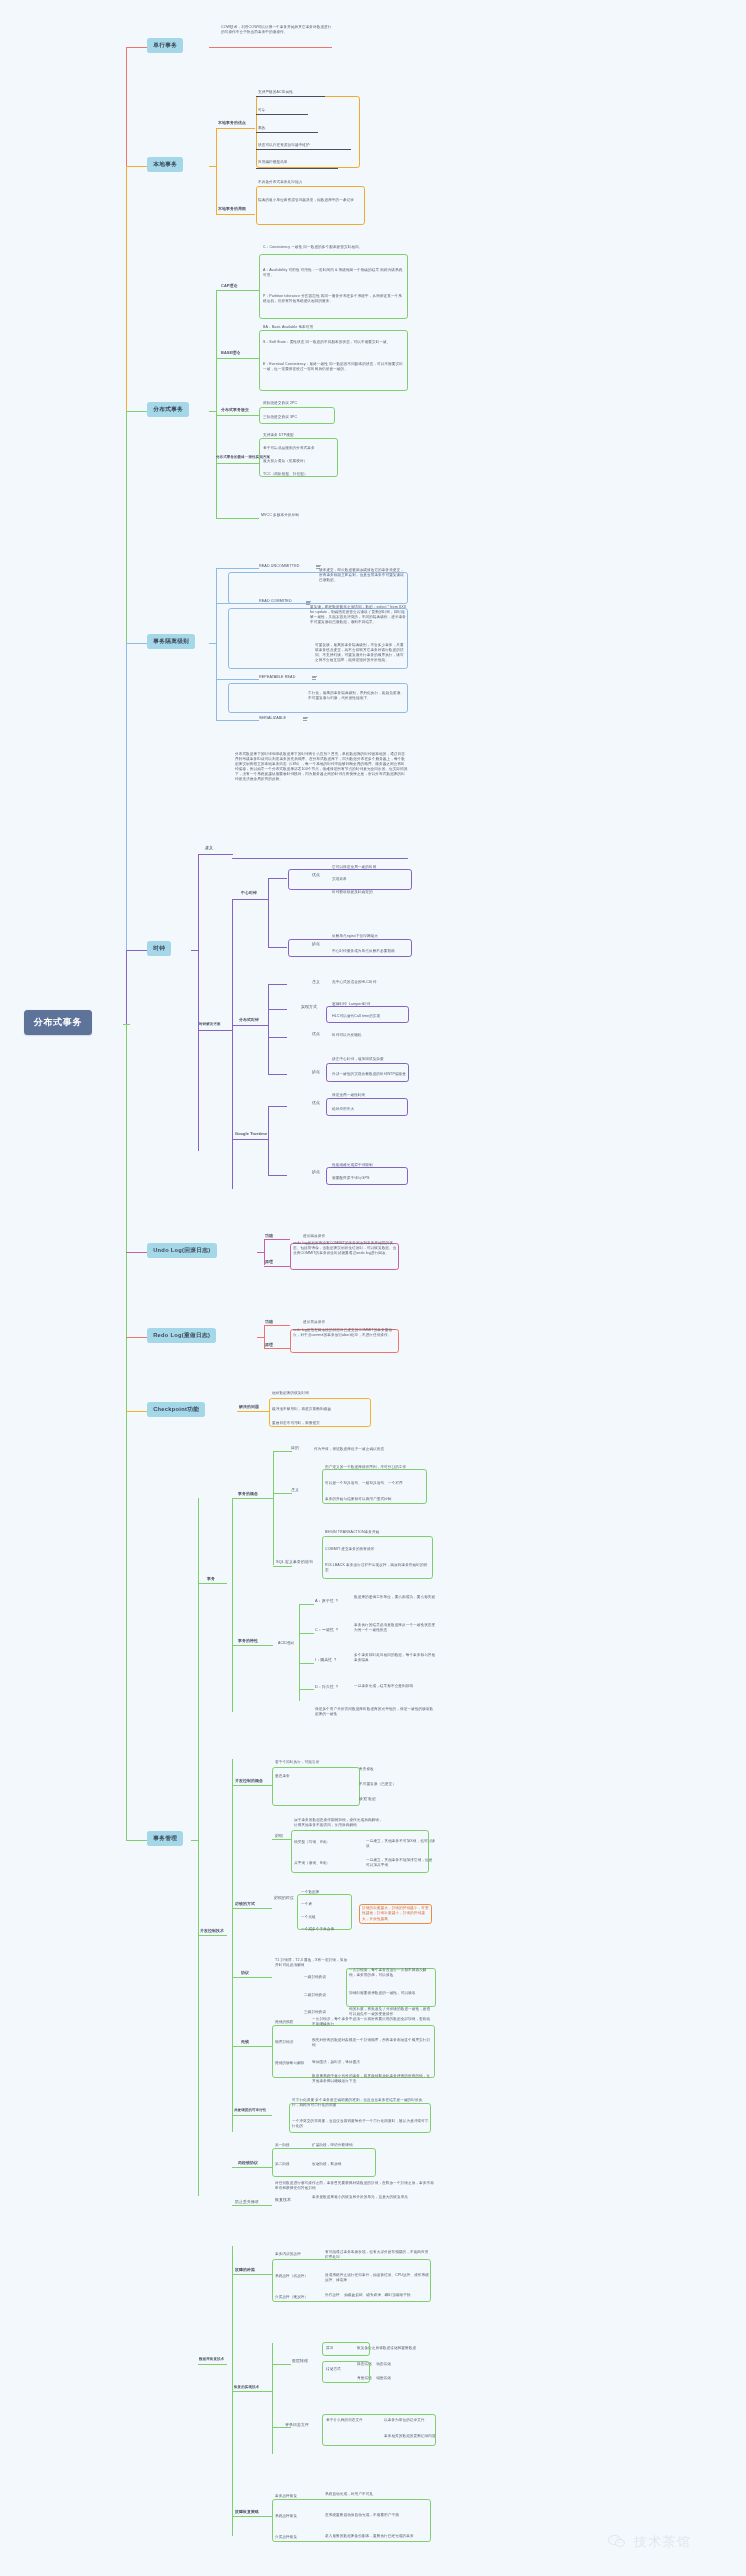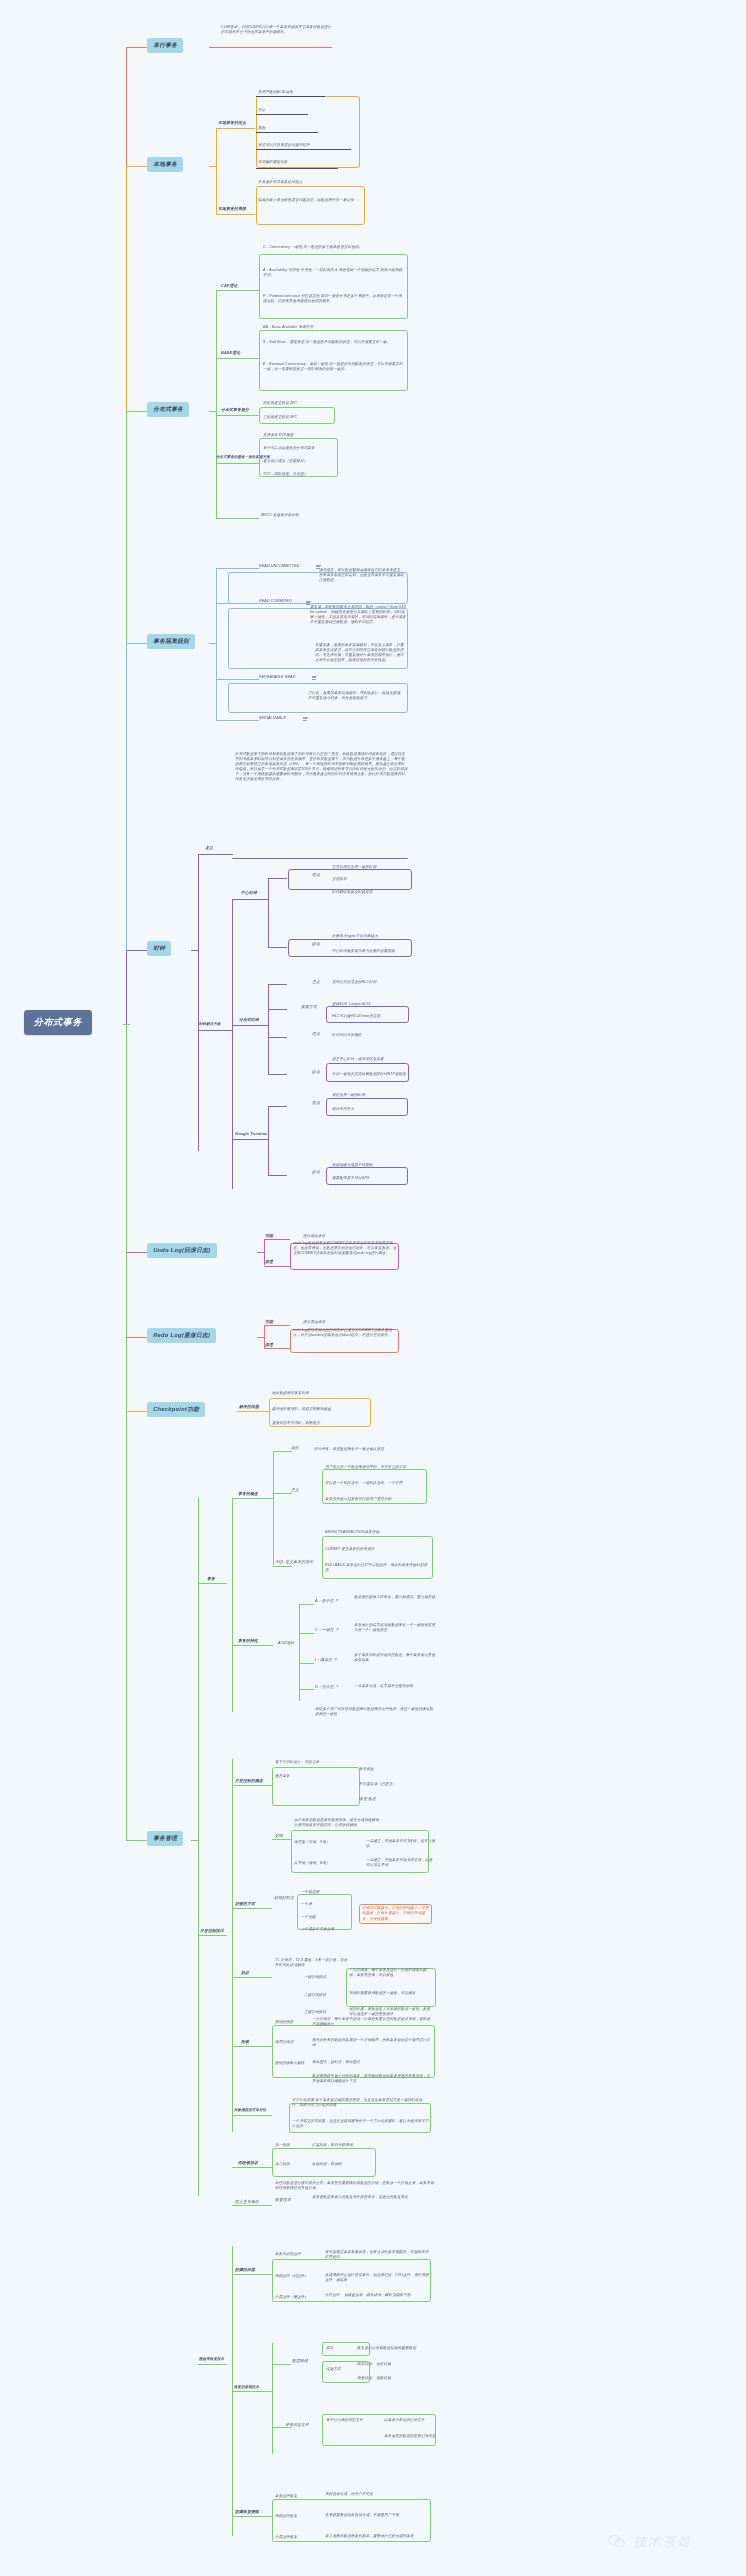--- a/index.html
+++ b/index.html
@@ -7,21 +7,21 @@
   html, body { margin:0; padding:0; }
   body {
     width: 746px;
     height: 2576px;
     background: #f2f8fc;
     font-family: "Liberation Sans", "DejaVu Sans", sans-serif;
     color: #4a4f5e;
     position: relative;
     overflow: hidden;
   }
-  #canvas { position:absolute; inset:0;font-style:italic; }
+  #canvas { position:absolute; inset:0; }
 
   
   .node {
     position: absolute;
     font-size: 3.6px;
     line-height: 1.42;
     color: #505767;
     white-space: pre-wrap;
     letter-spacing: 0.1px;
   }

